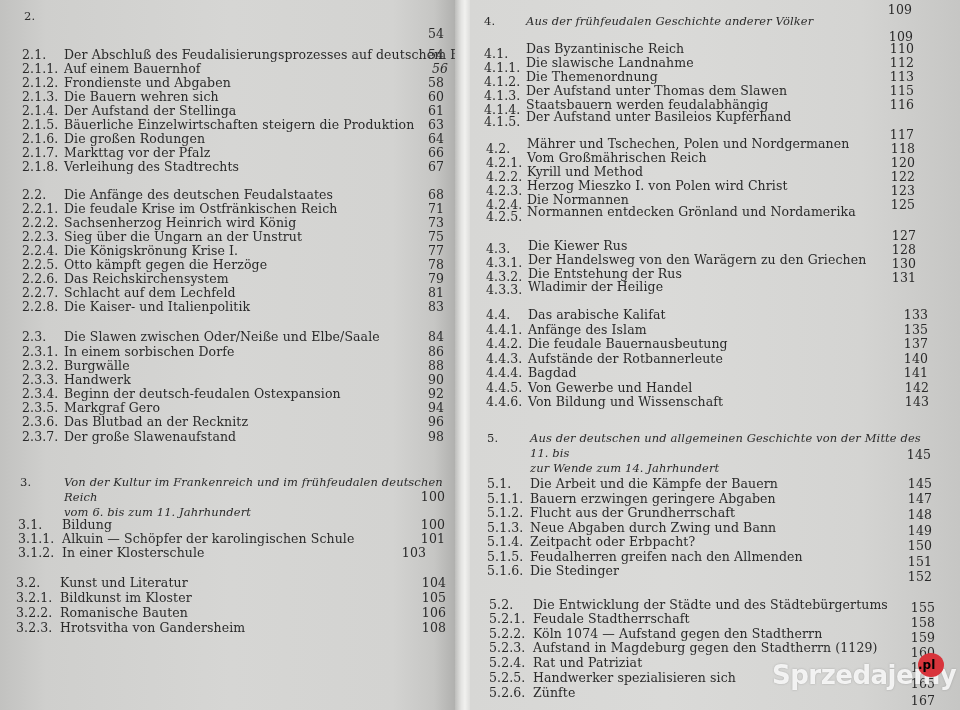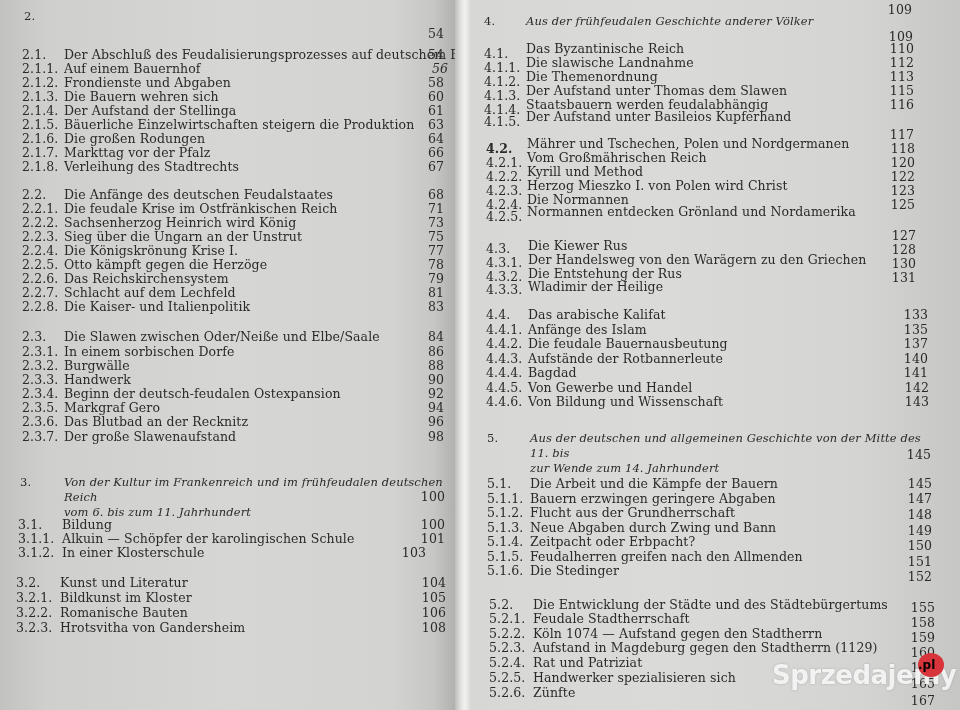--- a/index.html
+++ b/index.html
@@ -282,21 +282,21 @@
   </div>
   <div class="entry" style="top:110px;left:0;width:490px;">
     <span class="num" style="left:14px;top:5px;">4.1.5.</span>
     <span class="title" style="left:56px;">Der Aufstand unter Basileios Kupferhand</span>
   </div>
 
   <div class="entry" style="top:128px;left:0;width:490px;">
     <span class="page-no" style="left:404px;">117</span>
   </div>
   <div class="entry" style="top:137px;left:0;width:490px;">
-    <span class="num" style="left:16px;top:5px;font-weight:bold;">4.2.</span>
+    <span class="num" style="left:16px;top:5px;">4.2.</span>
     <span class="title" style="left:57px;">Mährer und Tschechen, Polen und Nordgermanen</span>
     <span class="page-no" style="left:405px;top:5px;">118</span>
   </div>
   <div class="entry" style="top:151px;left:0;width:490px;">
     <span class="num" style="left:16px;top:5px;">4.2.1.</span>
     <span class="title" style="left:57px;">Vom Großmährischen Reich</span>
     <span class="page-no" style="left:405px;top:5px;">120</span>
   </div>
   <div class="entry" style="top:165px;left:0;width:490px;">
     <span class="num" style="left:16px;top:5px;">4.2.2.</span>

